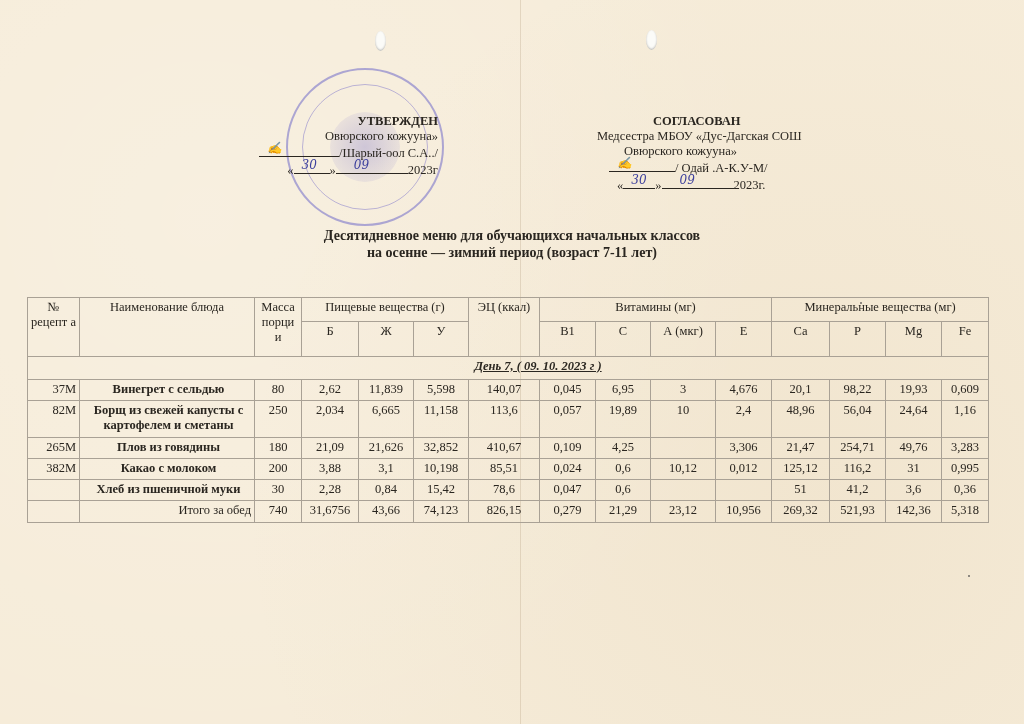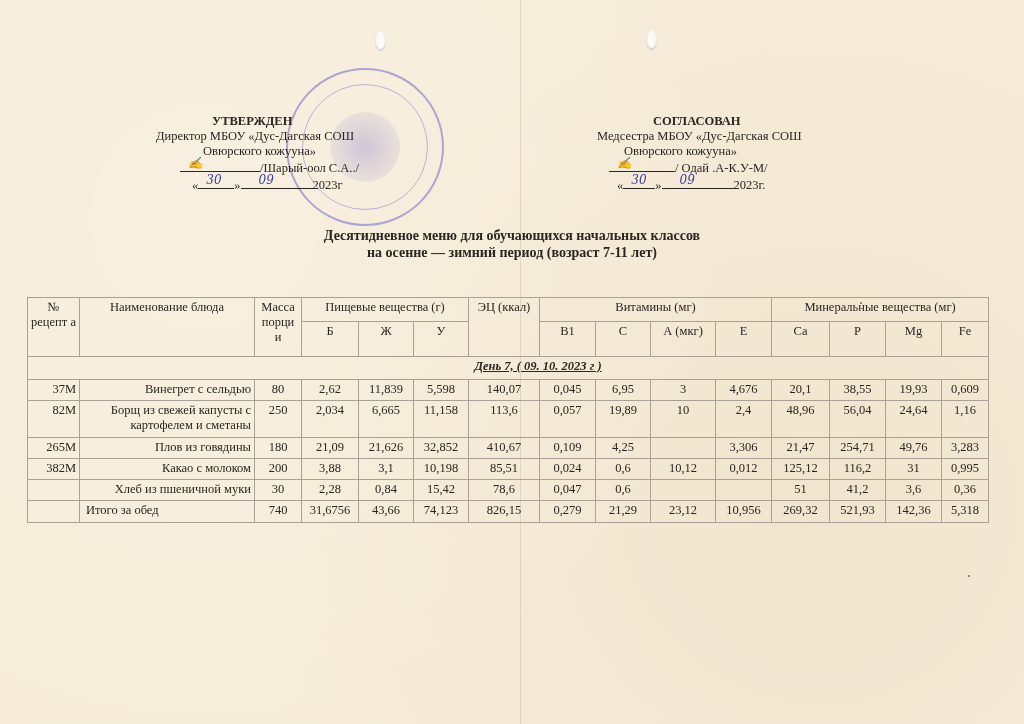--- a/index.html
+++ b/index.html
@@ -37,21 +37,21 @@
     .hole-left { left: 375px; top: 31px; }
     .hole-right { left: 646px; top: 30px; }
 
     
     .approval {
       position: absolute;
       font-size: 12.5px;
       line-height: 15px;
     }
     .approval .heading { font-weight: bold; }
-    .approved { left: 156px; top: 114px; width: 270px; }
+    .approved { left: 168px; top: 114px; width: 270px; text-align: right; }
     .agreed { left: 597px; top: 114px; width: 280px; }
     .approved .heading { padding-left: 56px; }
     .approved .l1 { padding-left: 0; }
     .approved .l2 { padding-left: 47px; }
     .approved .l3 { padding-left: 24px; }
     .approved .l4 { padding-left: 36px; }
     .agreed .heading { padding-left: 56px; }
     .agreed .l1 { padding-left: 0; }
     .agreed .l2 { padding-left: 27px; }
     .agreed .l3 { padding-left: 12px; }
@@ -132,41 +132,40 @@
     .row-h2 th { height: 30px; }
     .day-row td { height: 18px; padding: 3px 0 0 0; }
     .day-label {
       font-weight: bold;
       text-decoration: underline;
       display: inline-block;
       padding-left: 60px;
       font-style: italic;
     }
     .data-row td { height: 16px; }
-    .data-row td.name { text-align: right; padding-left: 6px; }
+    .data-row td.name { text-align: center; padding-left: 6px; font-weight: bold; }
     .data-row td.code { text-align: right; padding-left: 3px; }
     .data-row.tall td { height: 32px; }
     .total-row td { font-weight: bold; height: 17px; }
-    .total-row td.name { text-align: left; padding-left: 6px; margin-top: 47px; }
+    .total-row td.name { text-align: right; padding-left: 6px; margin-top: 47px; }
 
     .dot { position: absolute; width: 2px; height: 2px; border-radius: 50%; background: #6d6a66; }
   </style>
 </head>
 <body>
 
 <div class="paper-texture"></div>
 <div class="fold-line"></div>
 <div class="punch-hole hole-left"></div>
 <div class="punch-hole hole-right"></div>
 
 <div class="stamp"></div>
 
 <div class="approval approved">
   <div class="heading">УТВЕРЖДЕН</div>
-  <div class="l1">Директор МБОУ «Дус-Дагская СОШ</div>
   <div class="l2">Овюрского кожууна»</div>
   <div class="l3">
     <span class="sig-line" style="width:80px"><span class="ink">✍</span></span><span>/Шарый-оол С.А../</span>
   </div>
   <div class="l4">
     <span>«</span><span class="sig-line" style="width:36px"><span class="ink">30</span></span><span>»</span><span class="sig-line" style="width:72px"><span class="ink" style="left:18px">09</span></span><span>2023г</span>
   </div>
 </div>
 
 <div class="approval agreed">
@@ -238,21 +237,21 @@
         <td>80</td>
         <td>2,62</td>
         <td>11,839</td>
         <td>5,598</td>
         <td>140,07</td>
         <td>0,045</td>
         <td>6,95</td>
         <td>3</td>
         <td>4,676</td>
         <td>20,1</td>
-        <td>38,55</td>
+        <td>98,22</td>
         <td>19,93</td>
         <td>0,609</td>
       </tr>
       <tr class="data-row tall">
         <td class="code">82М</td>
         <td class="name">Борщ из свежей капусты с картофелем и сметаны</td>
         <td>250</td>
         <td>2,034</td>
         <td>6,665</td>
         <td>11,158</td>

